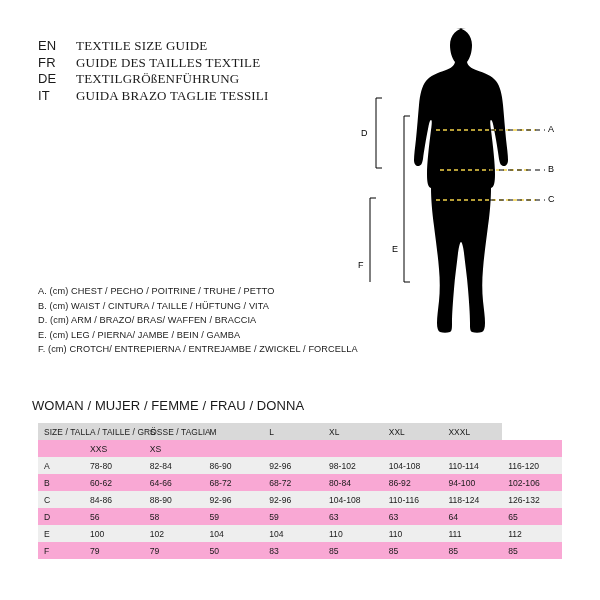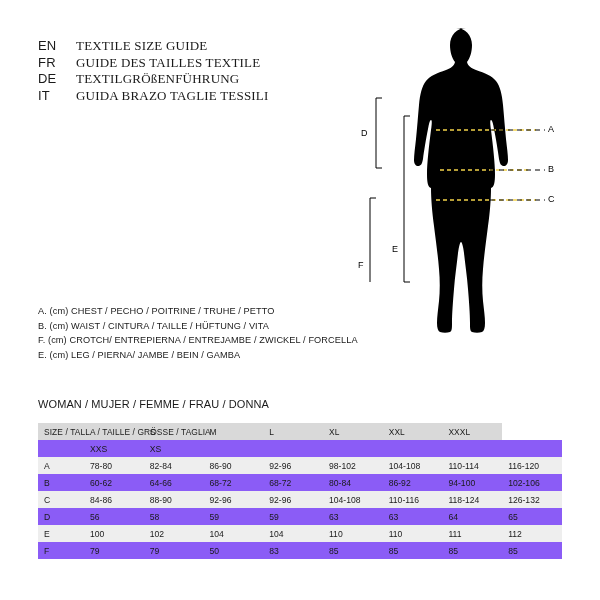--- a/index.html
+++ b/index.html
@@ -40,34 +40,34 @@
   }
   .title-text {
     flex: 1 1 auto;
     font-family: Liberation Serif, serif;
   }
 
   
   .legend {
     position: absolute;
     left: 38px;
-    top: 304px;
+    top: 284px;
     width: 340px;
     font-size: 9.2px;
     line-height: 14.6px;
     letter-spacing: 0.1px;
   }
   .legend-row {
     white-space: nowrap;
   }
   .legend-gender {
     position: absolute;
-    left: 38px;
+    left: 32px;
     top: 398px;
-    font-size: 11px;
+    font-size: 13px;
     letter-spacing: 0.1px;
   }
 
   
   .figure-area {
     position: absolute;
     left: 340px;
     top: 20px;
     width: 250px;
     height: 380px;
@@ -107,21 +107,21 @@
   table.sizes col.c0 { width: 46px; }
   table.sizes col.cx { width: 59.7px; }
   tr.head-row {
     background: #d9d9d9;
   }
   tr.head-row th {
     font-size: 8.4px;
     letter-spacing: 0.1px;
   }
   tr.shade td { background: #eeeeee; }
-  tr.plain td { background: #8b5cf6; }
+  tr.plain td { background: #f9a8d4; }
   td.rowlabel, th.rowlabel { padding-left: 6px; }
 </style>
 </head>
 <body>
 
 <div class="page">
 
   <div class="titles">
     <div class="title-row">
       <span class="title-lang">EN</span>
@@ -216,22 +216,23 @@
     <span class="measure-label" style="left:208px; top:144px;">B</span>
     <span class="measure-label" style="left:208px; top:174px;">C</span>
     <span class="measure-label" style="left:21px; top:108px;">D</span>
     <span class="measure-label" style="left:52px; top:224px;">E</span>
     <span class="measure-label" style="left:18px; top:240px;">F</span>
   </div>
 
   <div class="legend">
     <div class="legend-row">A. (cm) CHEST / PECHO / POITRINE / TRUHE / PETTO</div>
     <div class="legend-row">B. (cm) WAIST / CINTURA / TAILLE / HÜFTUNG / VITA</div>
+    <div class="legend-row">D. (cm) ARM / BRAZO/ BRAS/ WAFFEN / BRACCIA</div>
+    <div class="legend-row">E. (cm) LEG / PIERNA/ JAMBE / BEIN / GAMBA</div>
     <div class="legend-row">F. (cm) CROTCH/ ENTREPIERNA / ENTREJAMBE / ZWICKEL / FORCELLA</div>
-    <div class="legend-row">E. (cm) LEG / PIERNA/ JAMBE / BEIN / GAMBA</div>
   </div>
 
   <div class="legend-gender">WOMAN / MUJER / FEMME / FRAU / DONNA</div>
 
   <div class="table-wrap">
     <table class="sizes">
       <colgroup>
         <col class="c0">
           <col class="cx">
           <col class="cx">

